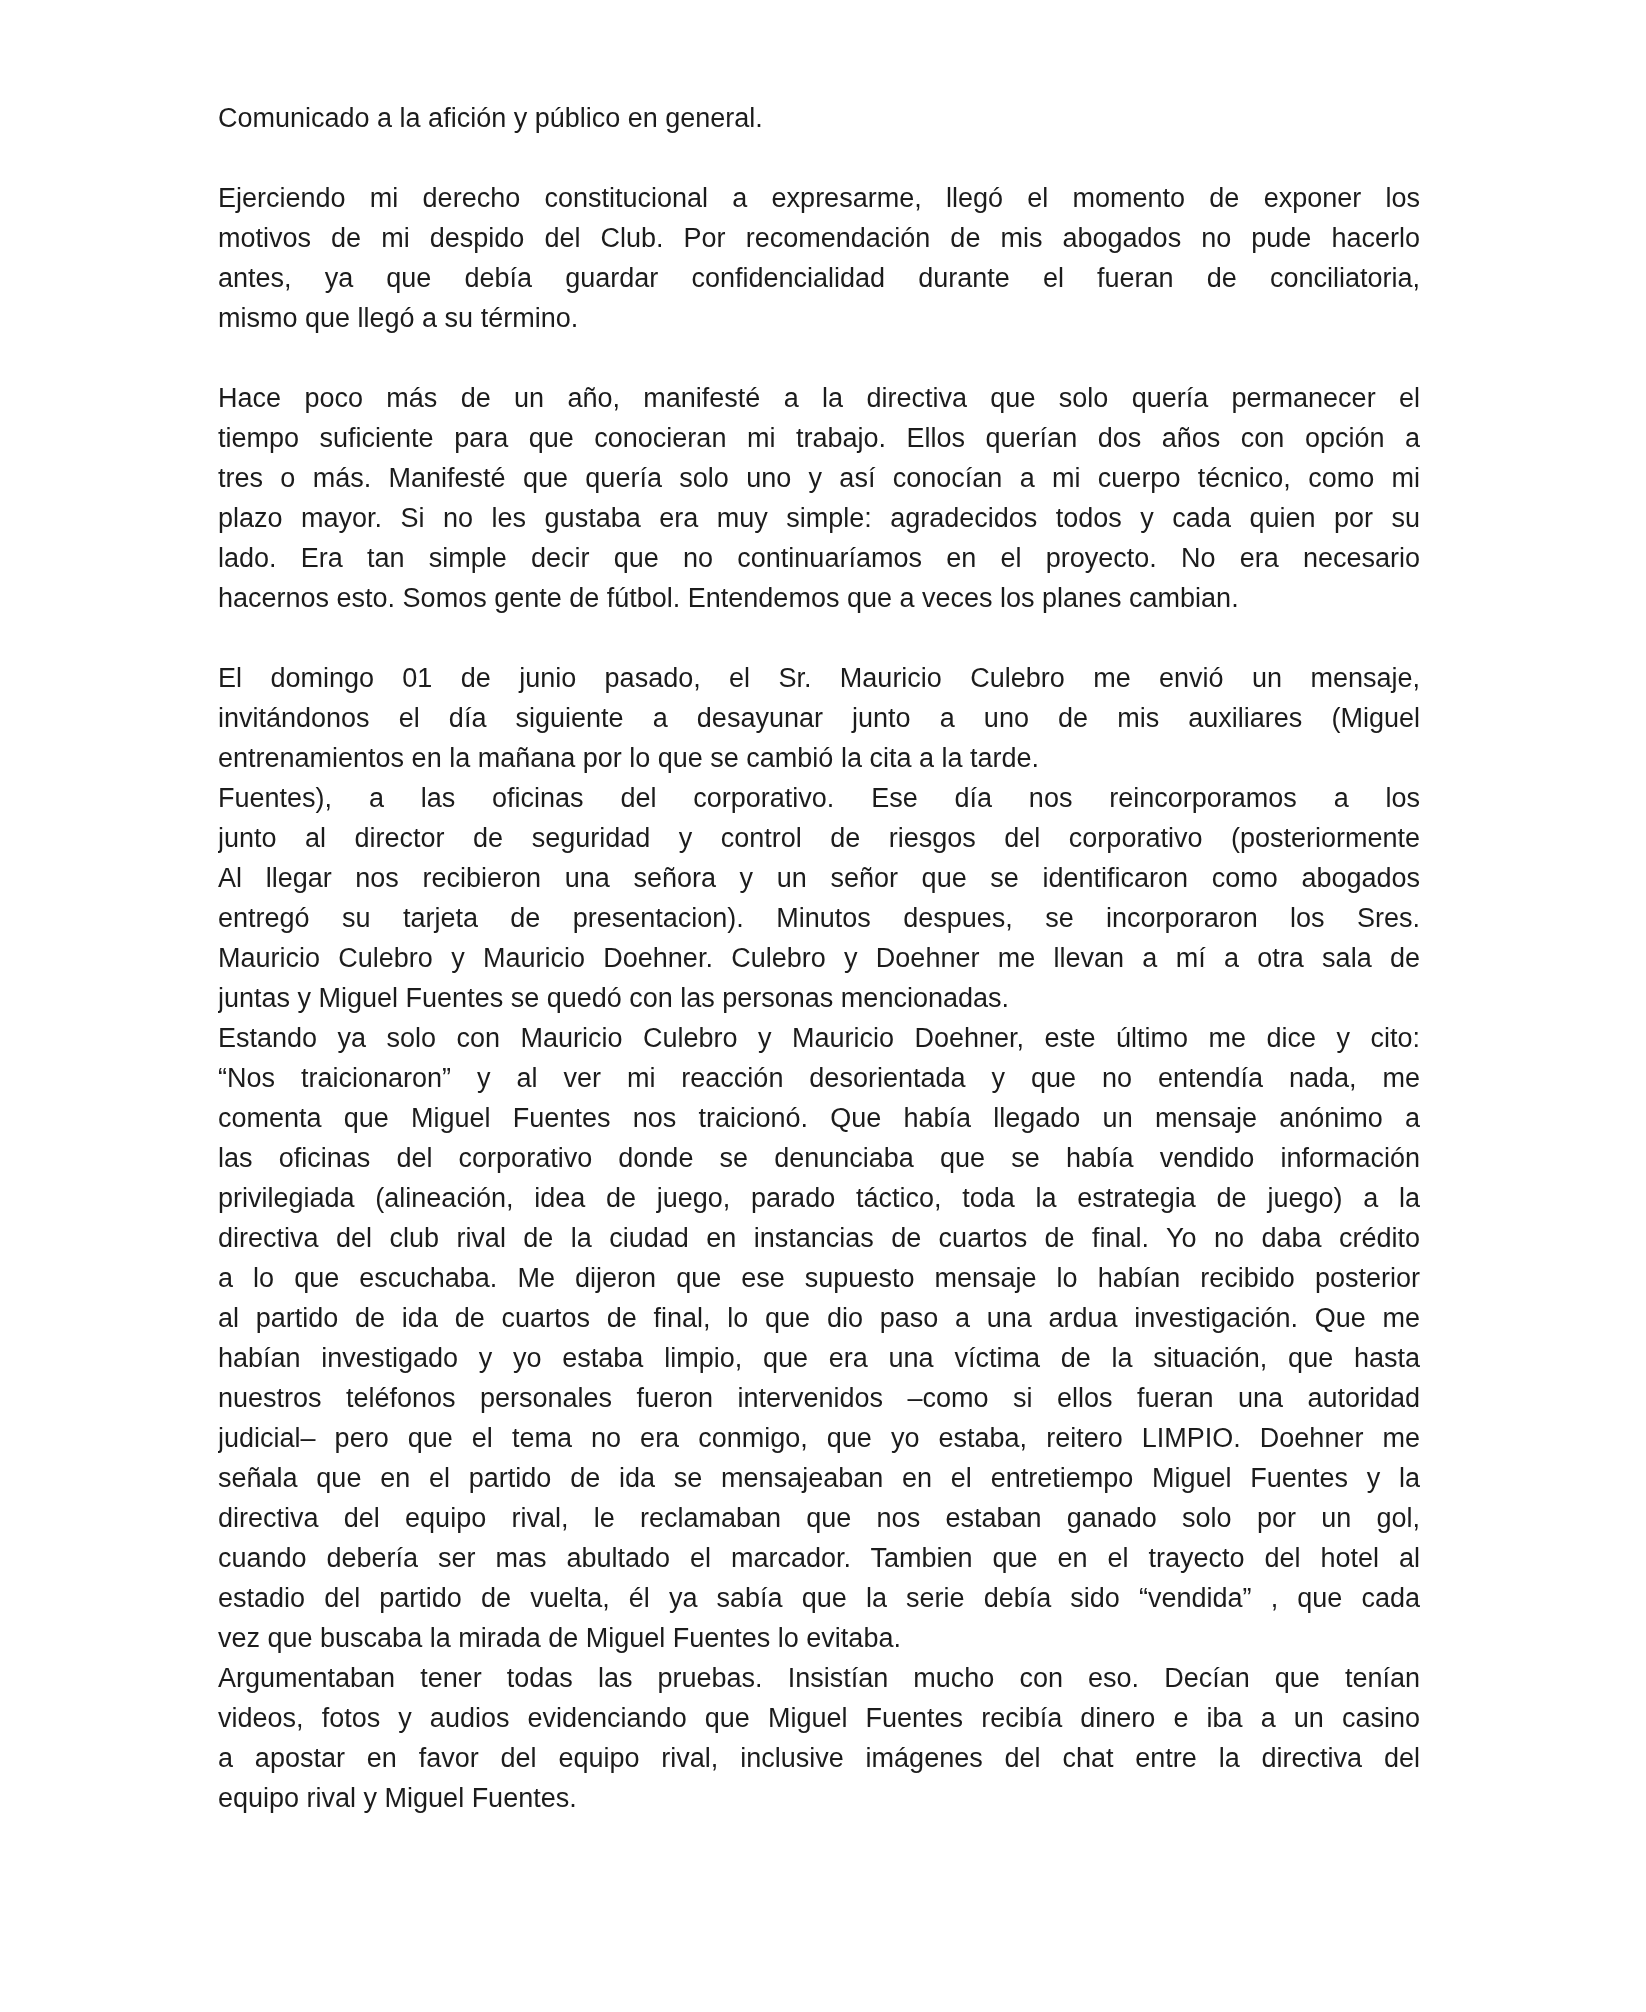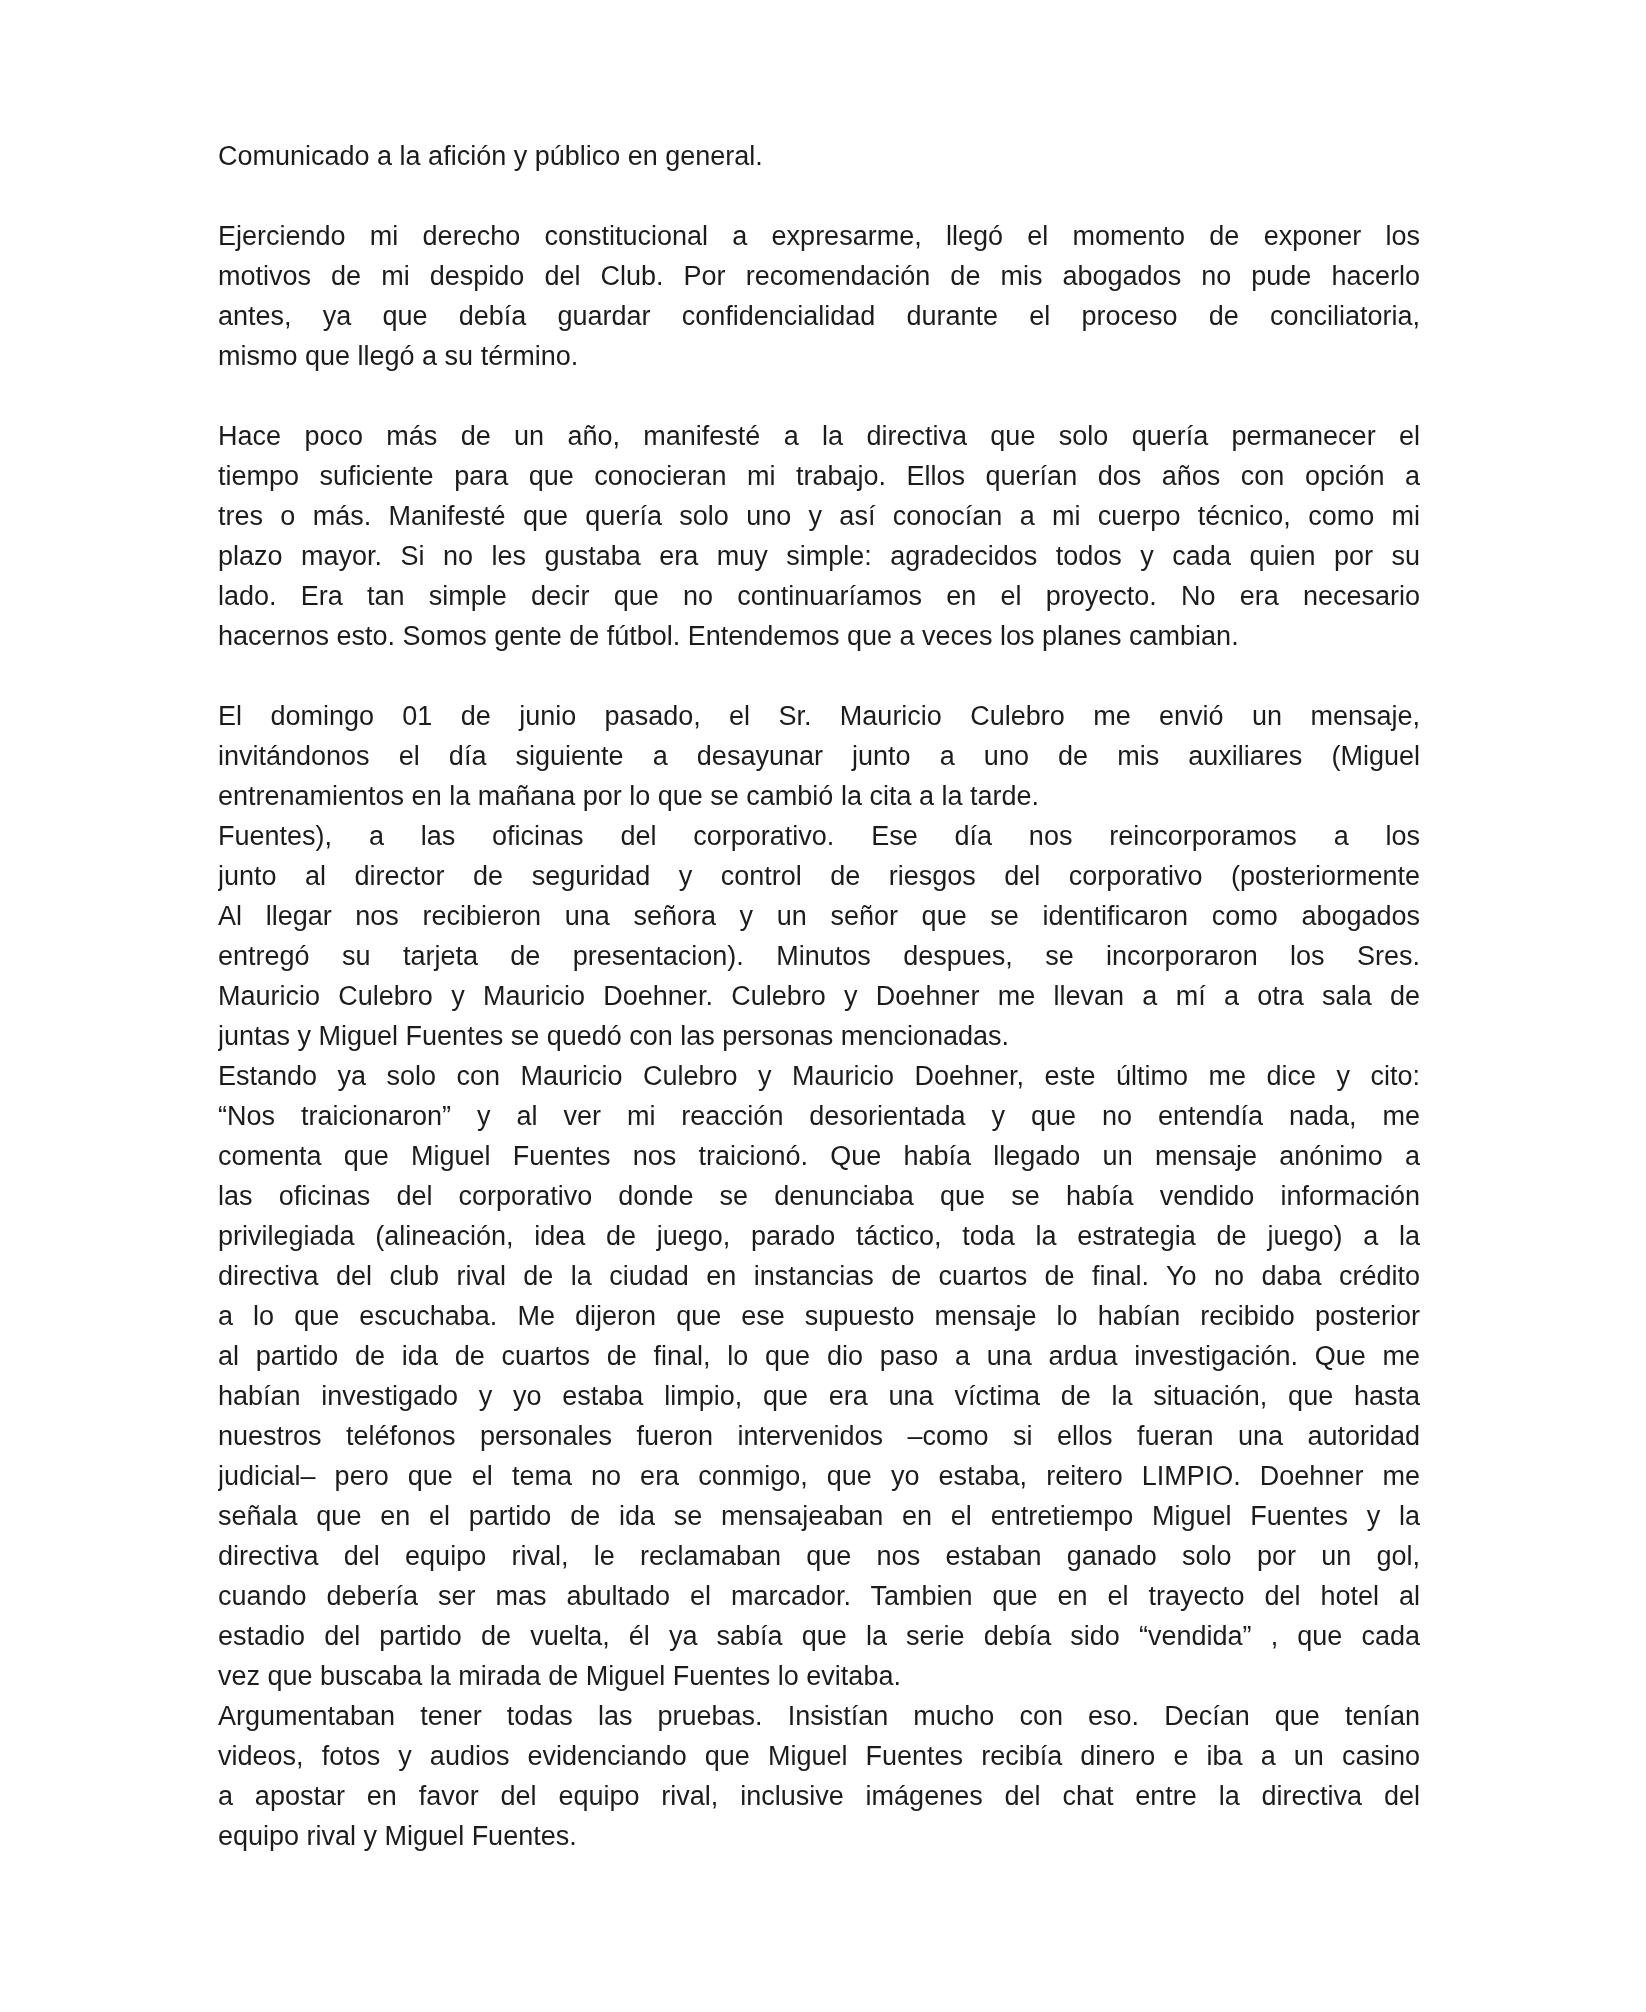--- a/index.html
+++ b/index.html
@@ -22,21 +22,20 @@
     width: 1646px;
     height: 2012px;
     background: #ffffff;
     overflow: hidden;
   }
   .doc {
     position: absolute;
     left: 218px;
     top: 98px;
     width: 1202px;
-    margin-top: 38px;
   }
   .para {
     margin: 0;
     padding: 0;
   }
   .para.gap {
     margin-bottom: 40px;
   }
   .line {
     font-size: 27px;
@@ -59,21 +58,21 @@
 <body>
 
 <div class="page">
   <div class="doc" id="doc">
       <div class="para gap">
         <div class="line last">Comunicado a la afición y público en general.</div>
       </div>
       <div class="para gap">
         <div class="line">Ejerciendo mi derecho constitucional a expresarme, llegó el momento de exponer los</div>
         <div class="line">motivos de mi despido del Club. Por recomendación de mis abogados no pude hacerlo</div>
-        <div class="line">antes, ya que debía guardar confidencialidad durante el proceso de conciliatoria,</div>
+        <div class="line">antes, ya que debía guardar confidencialidad durante el fueran de conciliatoria,</div>
         <div class="line last">mismo que llegó a su término.</div>
       </div>
       <div class="para gap">
         <div class="line">Hace poco más de un año, manifesté a la directiva que solo quería permanecer el</div>
         <div class="line">tiempo suficiente para que conocieran mi trabajo. Ellos querían dos años con opción a</div>
         <div class="line">tres o más. Manifesté que quería solo uno y así conocían a mi cuerpo técnico, como mi</div>
         <div class="line">plazo mayor. Si no les gustaba era muy simple: agradecidos todos y cada quien por su</div>
         <div class="line">lado. Era tan simple decir que no continuaríamos en el proyecto. No era necesario</div>
         <div class="line last">hacernos esto. Somos gente de fútbol. Entendemos que a veces los planes cambian.</div>
       </div>

